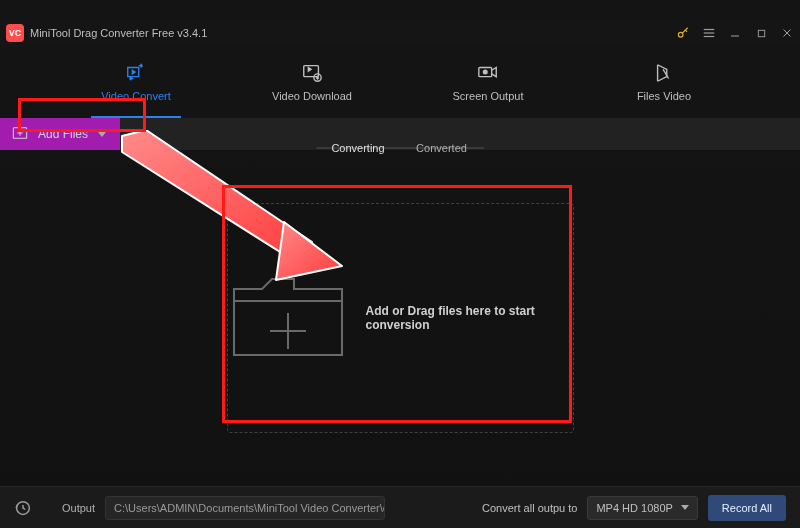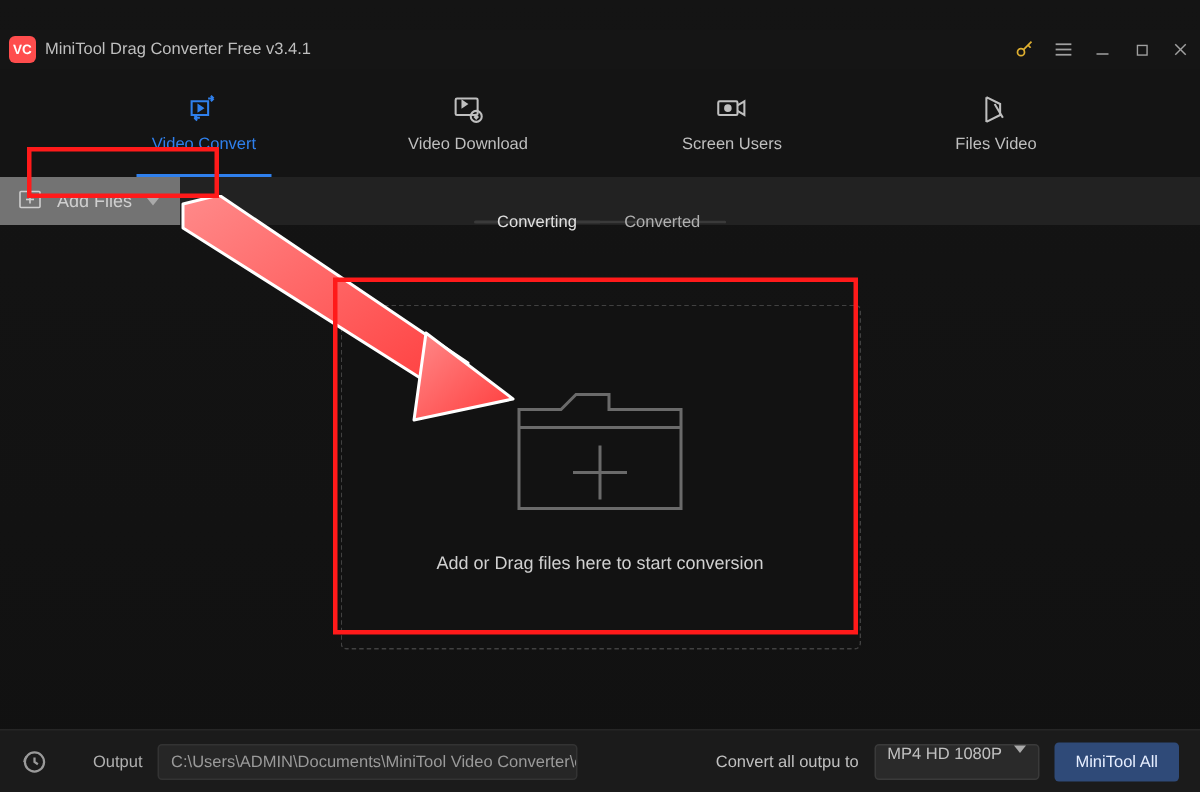--- a/index.html
+++ b/index.html
@@ -14,39 +14,39 @@
   .ctrl-icon.key { color: #e0b030; }
   
   .nav { height: 72px; display: flex; align-items: stretch; justify-content: center; gap: 86px; background: #141414; }
   .nav-item { width: 90px; display: flex; flex-direction: column; align-items: center; justify-content: center; gap: 6px; color: #bfbfbf; cursor: pointer; position: relative; }
   .nav-item.active { color: #2f80ed; }
   .nav-item.active::after { content: ""; position: absolute; bottom: 0; left: 0; right: 0; height: 2px; background: #2f80ed; }
   .nav-item .icon { width: 22px; height: 22px; display:flex; align-items:center; justify-content:center; }
   .nav-item .label { font-size: 11px; white-space: nowrap; }
   
   .toolbar { height: 32px; background: #222; display: flex; align-items: center; position: relative; }
-  .add-btn { height: 32px; display: flex; align-items: center; padding: 0 2px 0 12px; background: #737373; gap: 10px; color: #cfcfcf; cursor: pointer; min-width: 120px; }
+  .add-btn { height: 32px; display: flex; align-items: center; padding: 0 2px 0 12px; background: #a21caf; gap: 10px; color: #cfcfcf; cursor: pointer; min-width: 120px; }
   .tabseg { position: absolute; left: 50%; transform: translateX(-50%); display: flex; height: 26px; }
   .seg { width: 84px; display: flex; align-items: center; justify-content: center; font-size: 11px; color: #b0b0b0; background: #2a2a2a; cursor: pointer; border: 1px solid #3a3a3a; margin-top: 26px; }
   .seg.active { background: #3a3a3a; color: #e0e0e0; }
   .seg:first-child { border-radius: 3px 0 0 3px; }
   .seg:last-child { border-radius: 0 3px 3px 0; border-left: none; }
   
   .workarea { flex: 1; display: flex; align-items: center; justify-content: center; padding: 40px; }
-  .droparea { width: 347px; height: 230px; border: 1px dashed #414141; border-radius: 4px; display: flex; flex-direction: column; align-items: center; justify-content: center; gap: 18px; cursor: pointer; position: relative; background: #121212; }
+  .droparea { width: 347px; height: 230px; border: 1px dashed #414141; border-radius: 4px; display: flex; flex-direction: row; align-items: center; justify-content: center; gap: 18px; cursor: pointer; position: relative; background: #121212; font-weight: bold; }
   .droparea .folder { color: #6a6a6a; }
   .droparea .drop-label { font-size: 12px; color: #d0d0d0; }
   
   .bottom { height: 42px; background: #1b1b1b; display: flex; align-items: center; padding: 0 14px; gap: 10px; border-top: 1px solid #262626; }
   .clock { color: #9a9a9a; display:flex; align-items:center;}
   .out-label { color: #b0b0b0; margin-left: 20px; font-size: 11px; }
   .out-path { flex: 0 0 280px; height: 24px; background: #262626; border: 1px solid #333; border-radius: 3px; display: flex; align-items: center; padding: 0 8px; color: #9a9a9a; font-size: 11px; overflow: hidden; white-space: nowrap; text-overflow: ellipsis; }
   .spacer { flex: 1; }
   .conv-label { color: #c0c0c0; font-size: 11px; }
-  .preset { height: 24px; background: #2a2a2a; border: 1px solid #3a3a3a; border-radius: 3px; display: flex; padding: 0 8px; gap: 8px; color: #c0c0c0; font-size: 11px; cursor: pointer; }
+  .preset { height: 24px; background: #2a2a2a; border: 1px solid #3a3a3a; border-radius: 3px; display: flex; align-items: center; padding: 0 8px; gap: 8px; color: #c0c0c0; font-size: 11px; cursor: pointer; }
   .convert-all { height: 26px; padding: 0 14px; background: #2f4a78; color: #e6eeff; border-radius: 3px; display: flex; align-items: center; justify-content: center; font-size: 11px; cursor: pointer; }
   
   .anno-box1 { position: absolute; left: 18px; top: 98px; width: 128px; height: 34px; border: 3px solid #ff1a1a; pointer-events: none; z-index: 30; }
   .anno-box2 { position: absolute; left: 222px; top: 185px; width: 350px; height: 238px; border: 3px solid #ff1a1a; pointer-events: none; z-index: 30; }
   .arrow { position: absolute; left: 116px; top: 130px; z-index: 25; pointer-events: none; }
   
   .caret-down { width: 0; height: 0; border-left: 4px solid transparent; border-right: 4px solid transparent; border-top: 5px solid #aaa; display:inline-block; }
 </style>
 </head>
 <body>
@@ -113,21 +113,21 @@
       <span class="label">Video Download</span>
     </div>
     <div class="nav-item">
       <span class="icon">
         <svg width="24" height="24" viewBox="0 0 24 24" fill="none" stroke="currentColor" stroke-width="1.5">
             <rect x="2" y="6" width="14" height="10" rx="1"></rect>
             <path d="M16 9 l5 -3 v10 l-5 -3"></path>
             <circle cx="9" cy="11" r="2" fill="currentColor"></circle>
           </svg>
       </span>
-      <span class="label">Screen Users</span>
+      <span class="label">Screen Output</span>
     </div>
     <div class="nav-item">
       <span class="icon">
         <svg width="24" height="24" viewBox="0 0 24 24" fill="none" stroke="currentColor" stroke-width="1.5">
             <path d="M5 3 v18 M5 3 l10 5 v8 l-10 5"></path>
             <path d="M11 8 l6 10"></path>
           </svg>
       </span>
       <span class="label">Files Video</span>
     </div>
@@ -176,21 +176,21 @@
     <span class="out-label">Output</span>
     <div class="out-path">
       <span>C:\Users\ADMIN\Documents\MiniTool Video Converter\outpu</span>
     </div>
     <div class="spacer"></div>
     <span class="conv-label">Convert all outpu to</span>
     <div class="preset">
       <span>MP4 HD 1080P</span>
       <span class="caret-down"></span>
     </div>
-    <div class="convert-all">MiniTool All</div>
+    <div class="convert-all">Record All</div>
   </div>
 
   <div class="anno-box1"></div>
   <div class="anno-box2"></div>
   <svg class="arrow" width="230" height="160" viewBox="0 0 230 160">
     <defs>
       <linearGradient id="arrG" x1="0" y1="0" x2="1" y2="1">
         <stop offset="0" stop-color="#ff8a8a"></stop>
           <stop offset="1" stop-color="#ff3b3b"></stop>
       </linearGradient>

